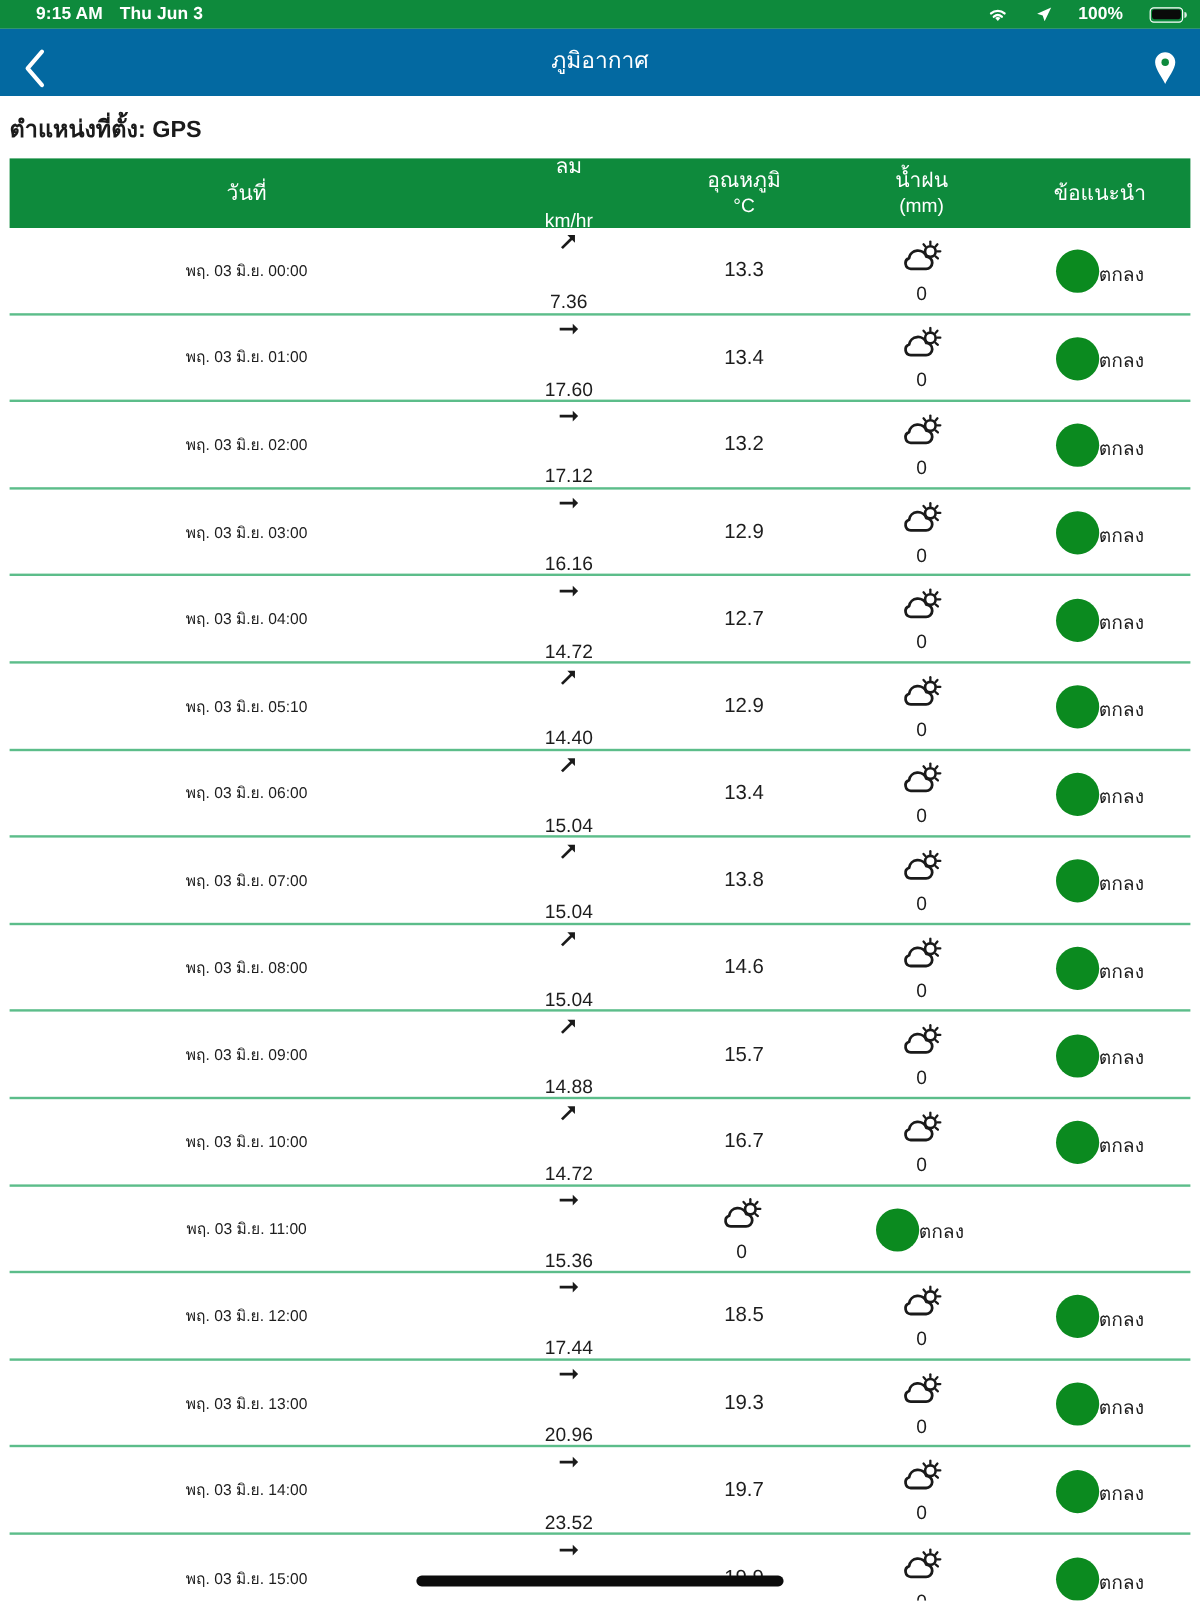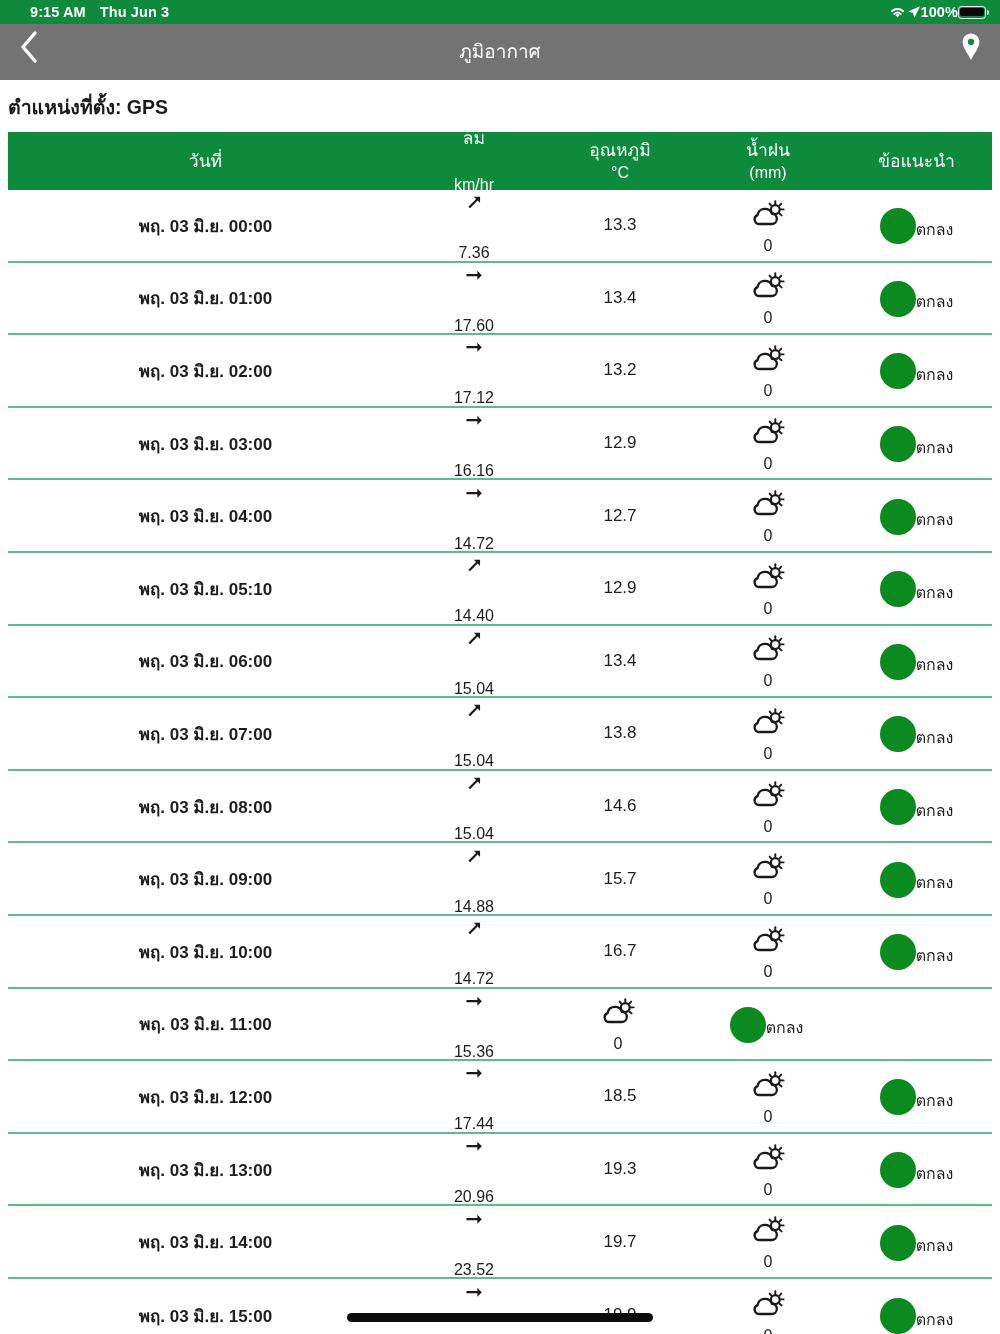--- a/index.html
+++ b/index.html
@@ -23,21 +23,21 @@
     background: #0e8a3c;
     color: #ffffff;
     display: flex;
     align-items: center;
     padding: 0 14px 0 30px;
     font-size: 14.5px;
     font-weight: 600;
     letter-spacing: 0.1px;
   }
   .sb-left { display: flex; align-items: center; gap: 14px; }
-  .sb-right { margin-left: auto; display: flex; align-items: center; gap: 0; justify-content: flex-end; }
+  .sb-right { margin-left: auto; display: flex; align-items: center; gap: 22px; justify-content: flex-end; }
   .sb-right .pct { font-size: 14.5px; font-weight: 600; }
   .battery {
     width: 28px; height: 13px;
     border: 1.6px solid #ffffff;
     border-radius: 3.5px;
     position: relative;
     display: inline-block;
   }
   .battery::after {
     content: "";
@@ -53,23 +53,23 @@
     width: calc(100% - 2.6px);
     background: #0a0a0a;
     border-radius: 2px;
     display: block;
   }
   svg.ico { display: block; }
 
   
   .navbar {
     height: 56px;
-    background: #737373;
-    display: flex;
-    align-items: flex-start;
+    background: #0369a1;
+    display: flex;
+    align-items: flex-end;
     position: relative;
     padding: 0 18px;
   }
   .nav-back {
     width: 46px; height: 46px;
     display: flex; align-items: center; justify-content: flex-start;
     cursor: pointer;
   }
   .nav-title {
     position: absolute;
@@ -129,23 +129,22 @@
     display: flex;
     align-items: stretch;
     border-bottom: 2.5px solid #5cbd8a;
   }
   .trow:last-child { border-bottom: none; }
 
   .td-date {
     display: flex;
     align-items: center;
     justify-content: center;
-    font-size: 17px;
+    font-size: 13px;
     color: #1d1d1d;
-    font-weight: bold;
   }
   .td-temp {
     display: flex;
     align-items: center;
     justify-content: center;
     font-size: 17px;
     color: #1d1d1d;
   }
   
   .stack {

